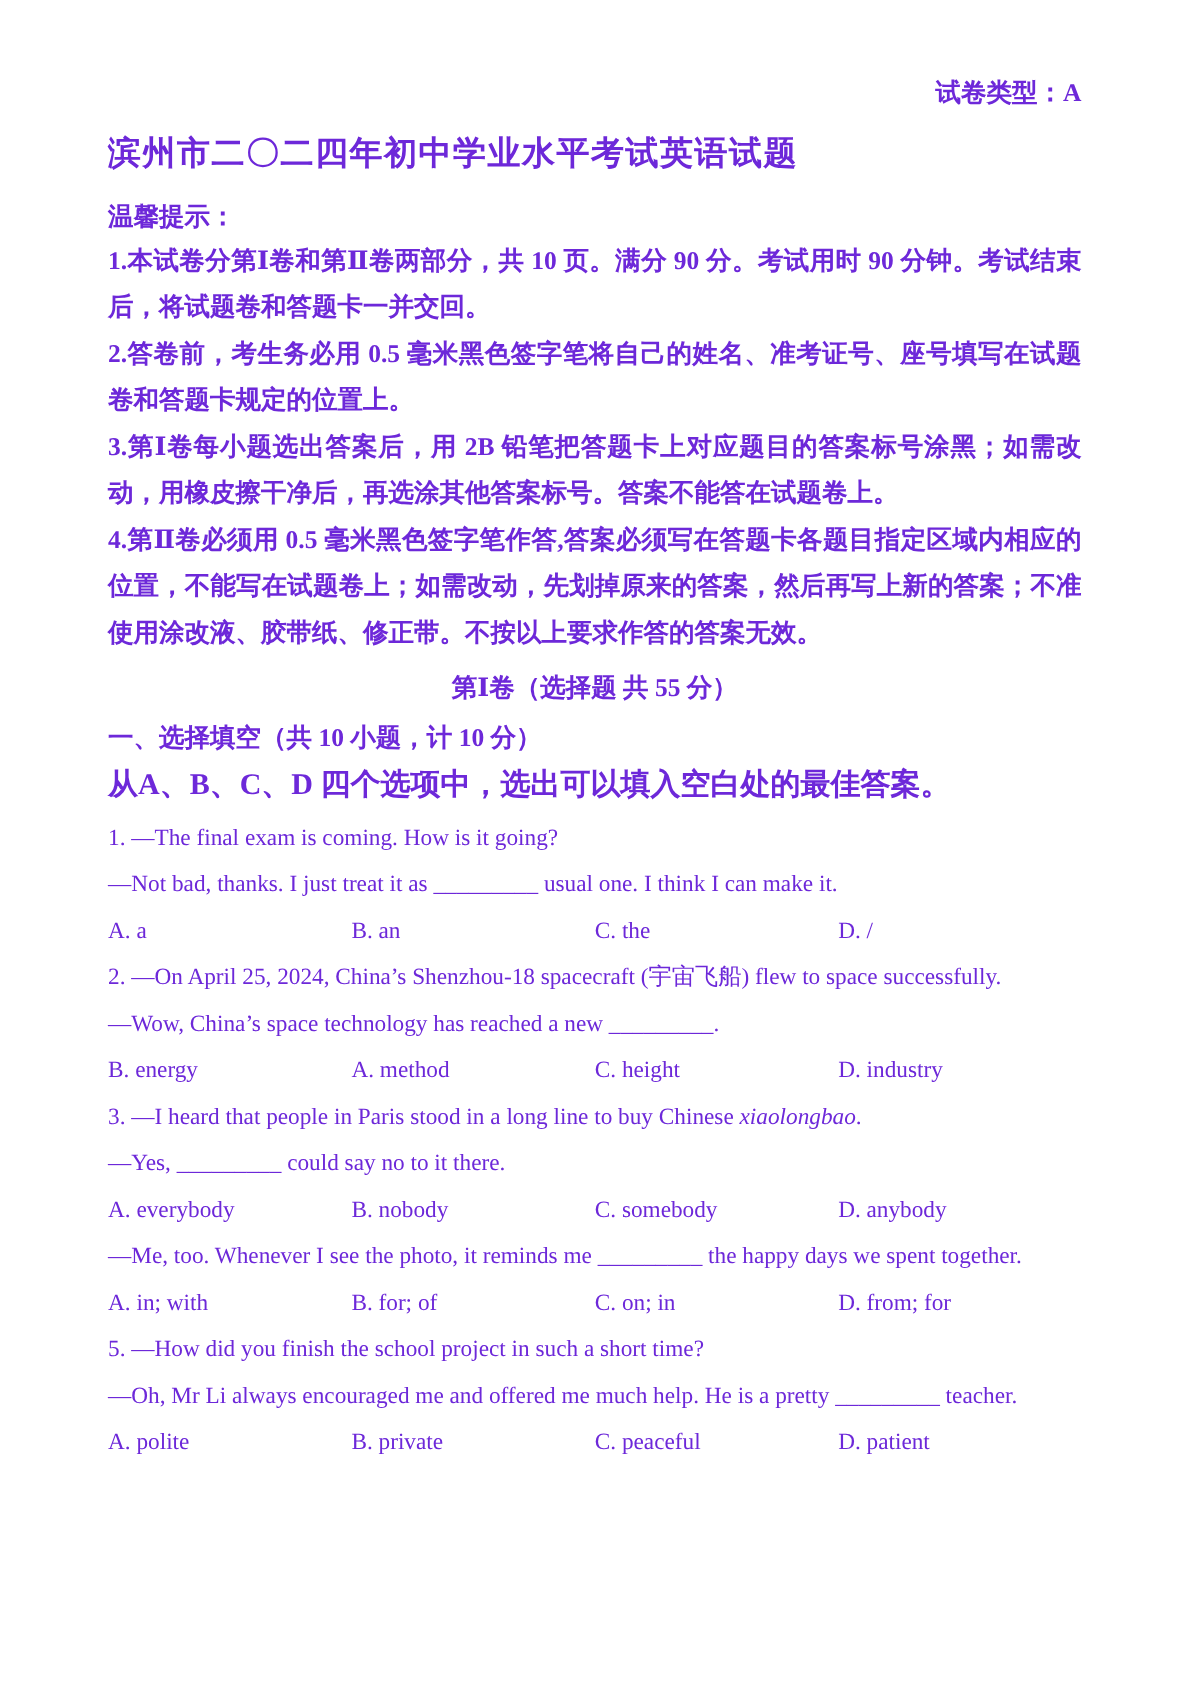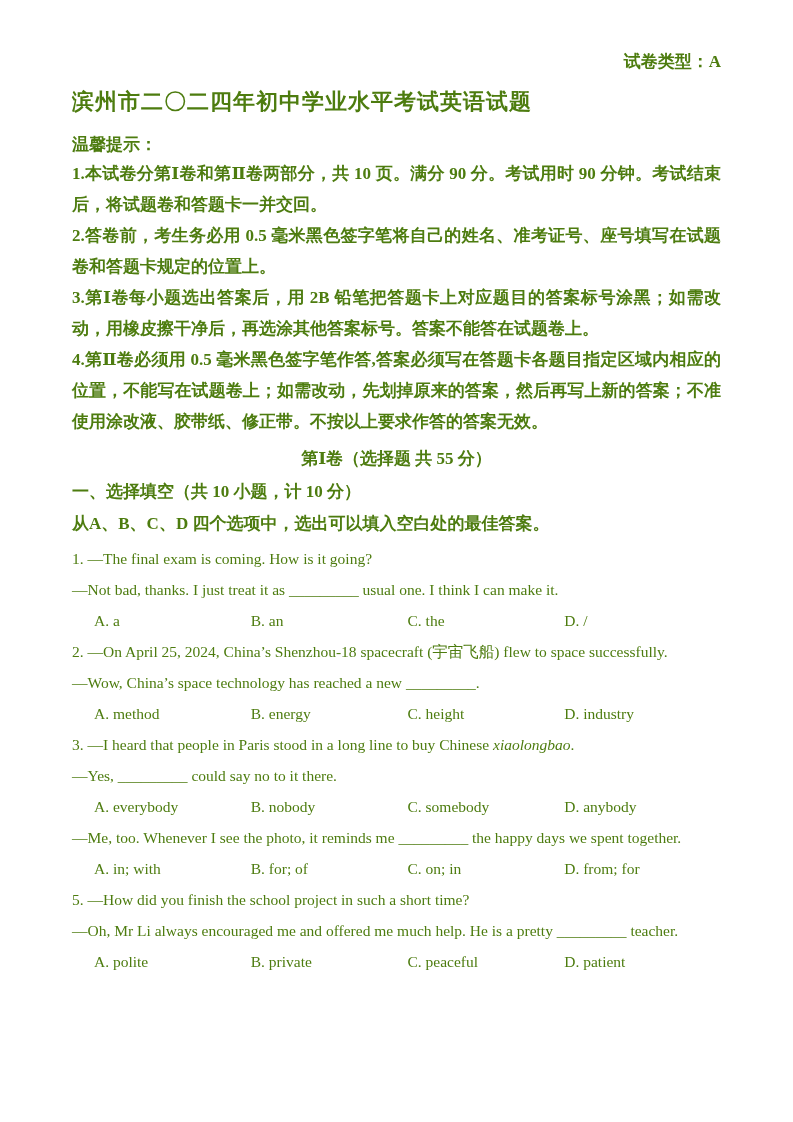--- a/index.html
+++ b/index.html
@@ -9,21 +9,21 @@
   }
   .page {
     position: relative;
     width: 793px;
     height: 1122px;
     margin: 0 auto;
     background: #ffffff;
     box-sizing: border-box;
     padding: 50px 72px 0 72px;
     font-family: "Liberation Serif", "DejaVu Serif", serif;
-    color: #4d7c0f;
+    color: #6d28d9;
     overflow: hidden;
   }
   .paper-type {
     text-align: right;
     font-size: 17px;
     font-weight: bold;
     line-height: 24px;
   }
   .doc-title {
     text-align: left;
@@ -53,39 +53,38 @@
     line-height: 31px;
     margin-top: 6px;
   }
   .section-title {
     font-size: 17px;
     font-weight: bold;
     line-height: 31px;
     margin-top: 2px;
   }
   .section-instruction {
-    font-size: 17px;
+    font-size: 20px;
     font-weight: bold;
     line-height: 31px;
     margin-top: 1px;
   }
   .questions {
     margin-top: 4px;
   }
   .q-line {
     font-size: 15.5px;
     line-height: 31px;
     margin: 0;
   }
   .options {
     display: grid;
     grid-template-columns: 25% 25% 25% 25%;
     font-size: 15.5px;
     line-height: 31px;
-    margin-left: 22px;
   }
   .opt { white-space: nowrap; }
   .italic { font-style: italic; }
 </style>
 </head>
 <body>
 
 <div class="page">
 
   <div class="paper-type">试卷类型：A</div>
@@ -115,22 +114,22 @@
         <span class="opt">B. an</span>
         <span class="opt">C. the</span>
         <span class="opt">D. /</span>
       </div>
     </div>
 
     <div>
       <p class="q-line">2. —On April 25, 2024, China’s Shenzhou-18 spacecraft (宇宙飞船) flew to space successfully.</p>
       <p class="q-line">—Wow, China’s space technology has reached a new _________.</p>
       <div class="options">
+        <span class="opt">B. energy</span>
         <span class="opt">A. method</span>
-        <span class="opt">B. energy</span>
         <span class="opt">C. height</span>
         <span class="opt">D. industry</span>
       </div>
     </div>
 
     <div>
       <p class="q-line"><span>3. —I heard that people in Paris stood in a long line to buy Chinese </span><span class="italic">xiaolongbao</span><span>.</span></p>
       <p class="q-line">—Yes, _________ could say no to it there.</p>
       <div class="options">
         <span class="opt">A. everybody</span>

